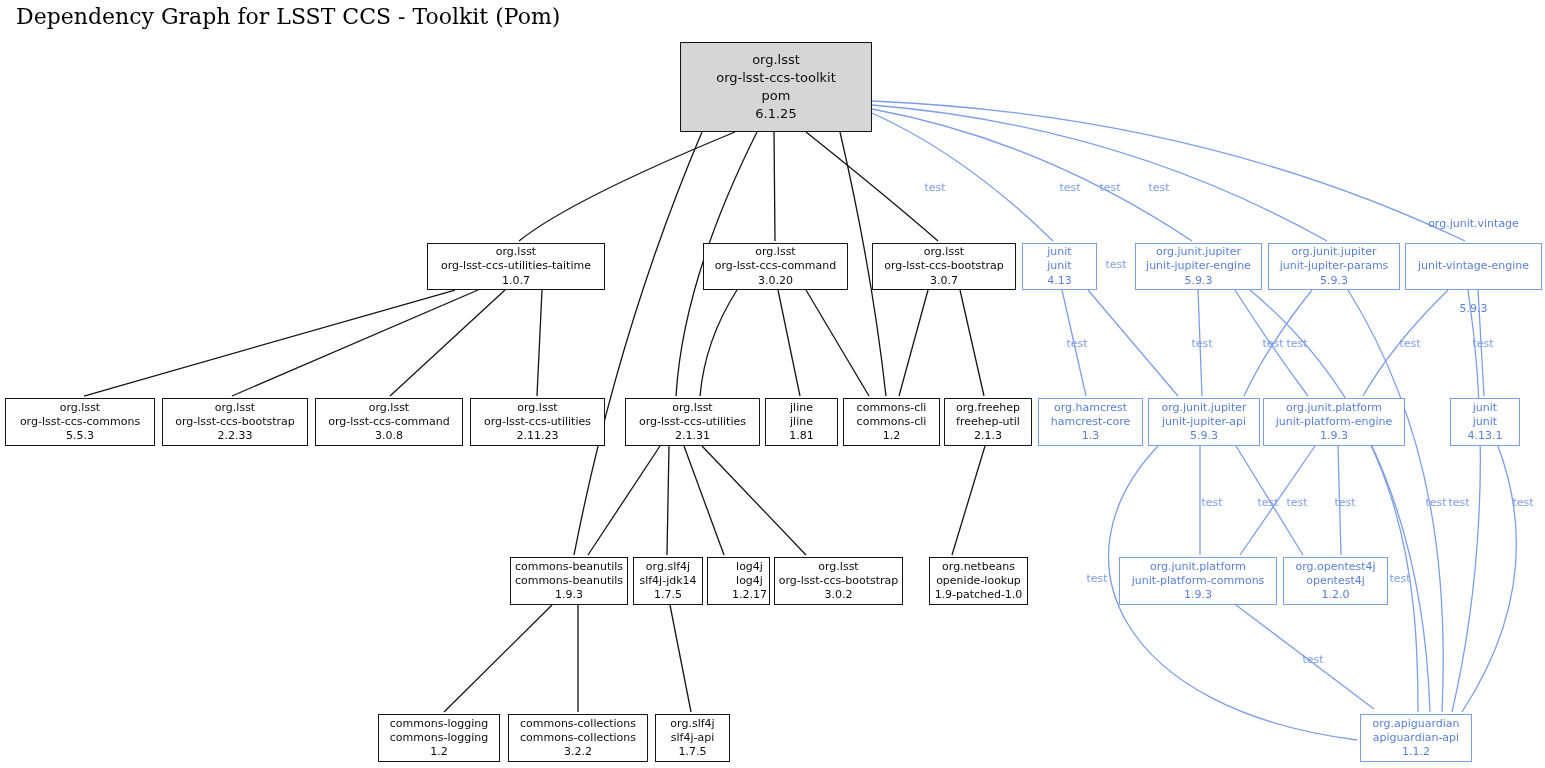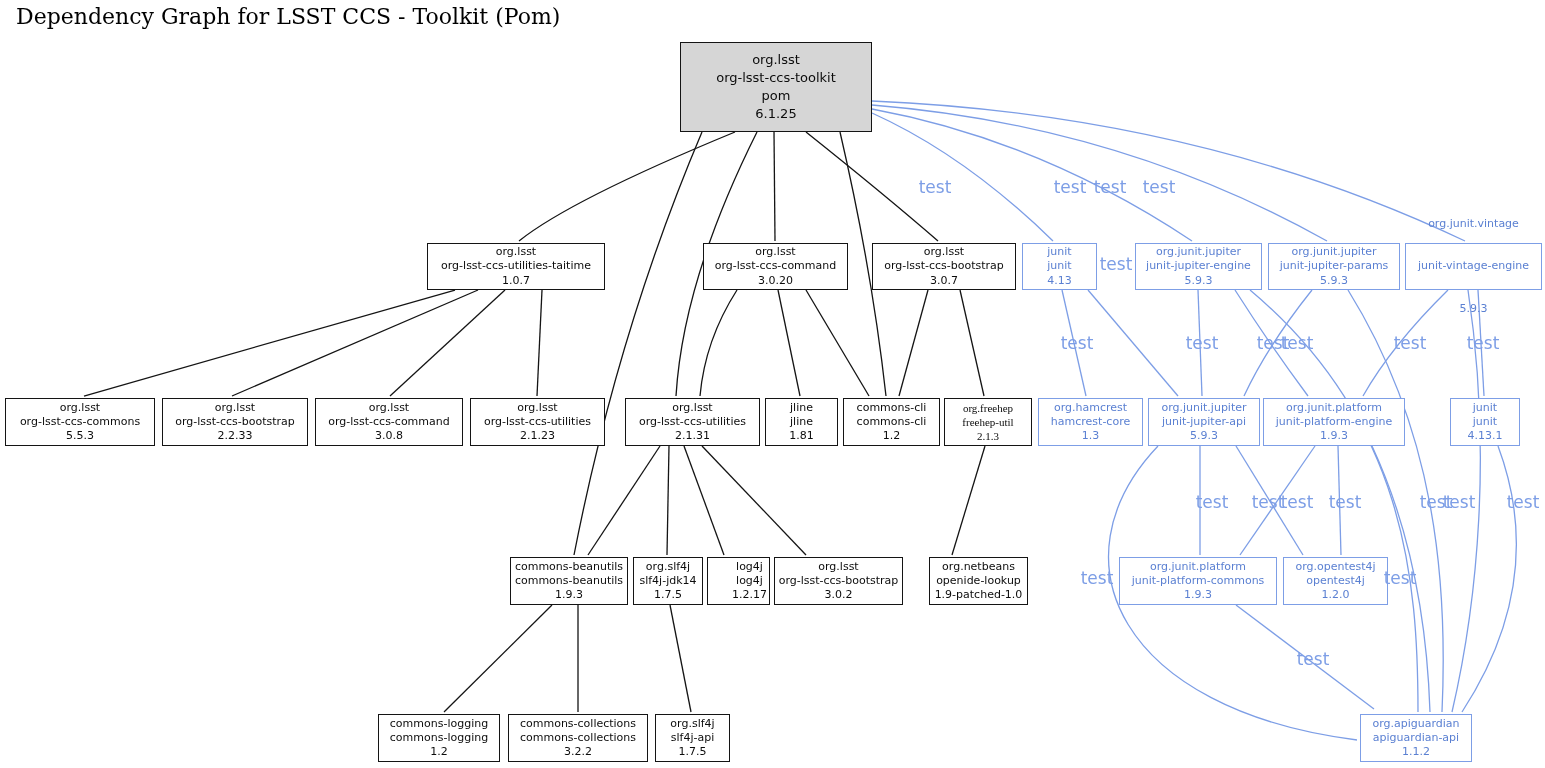--- a/index.html
+++ b/index.html
@@ -9,21 +9,21 @@
          font-size:22px;color:#000;white-space:nowrap;}
   .edge-layer{position:absolute;left:0;top:0;width:1545px;height:768px;}
   .edge-layer path{fill:none;stroke-width:1.3px;}
   .edge-layer path.black{stroke:#141414;}
   .edge-layer path.blue{stroke:#7d9ee6;}
   .node{position:absolute;box-sizing:border-box;border:1.5px solid #141414;background:#fff;
         display:flex;flex-direction:column;align-items:center;justify-content:center;
         text-align:center;font-size:11px;line-height:1.3;color:#0c0c0c;white-space:nowrap;}
   .node.root{background:#d6d6d6;font-size:13px;line-height:1.38;}
   .node.blue{border-color:#7d9ee6;color:#5b80d2;}
-  .tlabel{position:absolute;transform:translate(-50%,-50%);font-size:17px;color:#7d9ee6;}
+  .tlabel{position:absolute;transform:translate(-50%,-50%);font-size:11px;color:#7d9ee6;}
 </style>
 </head>
 <body>
 
 <div class="canvas">
   <svg class="edge-layer" viewBox="0 0 1545 768" xmlns="http://www.w3.org/2000/svg">
     <defs>
       <marker id="arrow-black" viewBox="0 0 10 10" refX="9" refY="5" markerWidth="9" markerHeight="9" orient="auto-start-reverse">
         <path d="M0,0.5 L10,5 L0,9.5 z" fill="#141414"></path>
       </marker>
@@ -133,38 +133,38 @@
         <div>2.2.33</div>
       </div>
       <div class="node black" style="left: 315px; top: 398px; width: 148px; height: 48px;">
         <div>org.lsst</div>
         <div>org-lsst-ccs-command</div>
         <div>3.0.8</div>
       </div>
       <div class="node black" style="left: 470px; top: 398px; width: 135px; height: 48px;">
         <div>org.lsst</div>
         <div>org-lsst-ccs-utilities</div>
-        <div>2.1.23</div>
+        <div>2.11.23</div>
       </div>
       <div class="node black" style="left: 625px; top: 398px; width: 135px; height: 48px;">
         <div>org.lsst</div>
         <div>org-lsst-ccs-utilities</div>
         <div>2.1.31</div>
       </div>
       <div class="node black" style="left: 765px; top: 398px; width: 73px; height: 48px;">
         <div>jline</div>
         <div>jline</div>
         <div>1.81</div>
       </div>
       <div class="node black" style="left: 843px; top: 398px; width: 97px; height: 48px;">
         <div>commons-cli</div>
         <div>commons-cli</div>
         <div>1.2</div>
       </div>
-      <div class="node black" style="left: 944px; top: 398px; width: 88px; height: 48px; font-family: Liberation Serif, serif;">
+      <div class="node black" style="left: 944px; top: 398px; width: 88px; height: 48px;">
         <div>org.freehep</div>
         <div>freehep-util</div>
         <div>2.1.3</div>
       </div>
       <div class="node blue" style="left: 1038px; top: 398px; width: 105px; height: 48px;">
         <div>org.hamcrest</div>
         <div>hamcrest-core</div>
         <div>1.3</div>
       </div>
       <div class="node blue" style="left: 1148px; top: 398px; width: 112px; height: 48px;">

